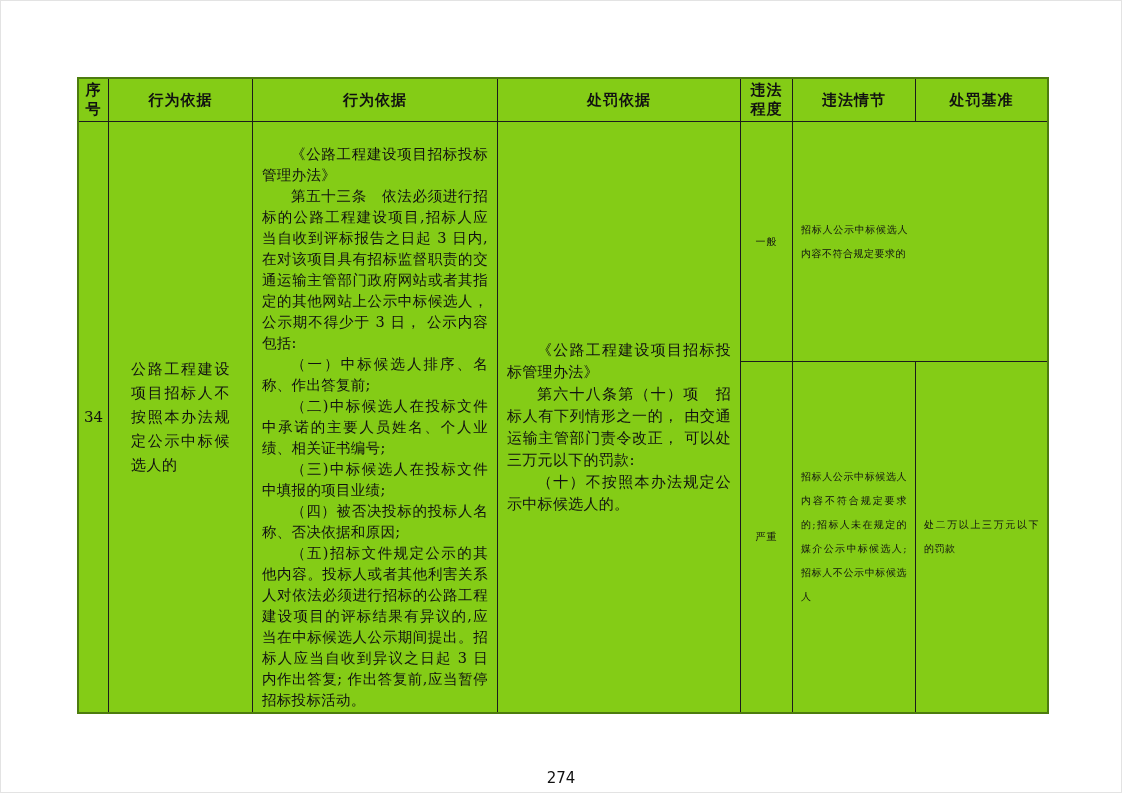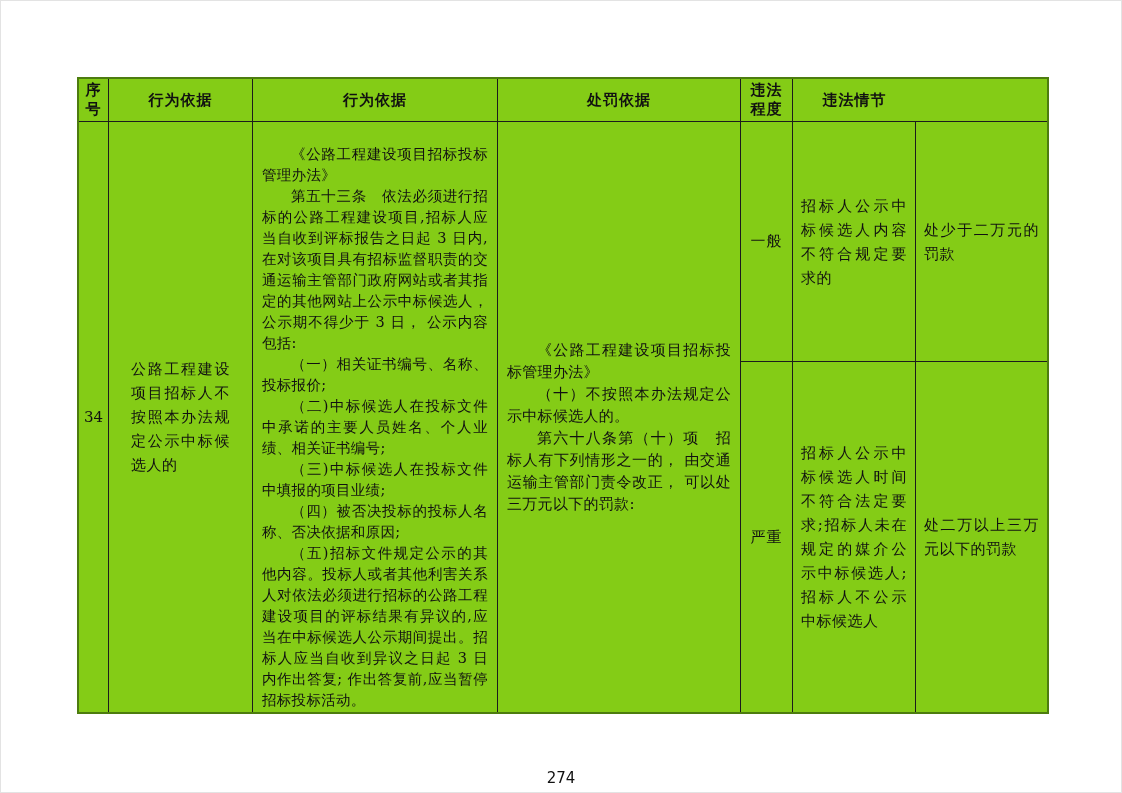--- a/index.html
+++ b/index.html
@@ -122,21 +122,21 @@
     height: 239px;
     border-bottom: 1px solid #1c1c1c;
   }
   .subrow-bottom { flex: 1; }
 
   .scell {
     box-sizing: border-box;
     border-right: 1px solid #1c1c1c;
     display: flex;
     align-items: center;
-    font-size: 15px;
+    font-size: 10px;
   }
   .scell:last-child { border-right: none; }
   .scell-degree { justify-content: center; letter-spacing: 1px; }
   .scell-text .txt {
     margin: 0;
     padding: 0 8px;
     line-height: 24px;
     text-align: justify;
     letter-spacing: 0.5px;
   }
@@ -160,66 +160,64 @@
 
   <div class="tbl">
 
     <div class="thead">
       <div class="hcell w-serial">序号</div>
       <div class="hcell w-violation">行为依据</div>
       <div class="hcell w-behavior">行为依据</div>
       <div class="hcell w-penalty">处罚依据</div>
       <div class="hcell w-degree">违法程度</div>
       <div class="hcell w-circ">违法情节</div>
+      <div class="hcell w-bench">处罚基准</div>
     </div>
 
     <div class="tbody">
 
       <div class="bcell w-serial cell-serial">34</div>
 
       <div class="bcell w-violation cell-violation">
         <p class="txt">公路工程建设项目招标人不按照本办法规定公示中标候选人的</p>
       </div>
 
       <div class="bcell w-behavior cell-clauses">
         <div class="clauses lh-behavior">
             <p>《公路工程建设项目招标投标管理办法》</p>
             <p>第五十三条　依法必须进行招标的公路工程建设项目,招标人应当自收到评标报告之日起 3 日内,在对该项目具有招标监督职责的交通运输主管部门政府网站或者其指定的其他网站上公示中标候选人， 公示期不得少于 3 日， 公示内容包括:</p>
-            <p>（一）相关证书编号、名称、投标报价;</p>
+            <p>（一）中标候选人排序、名称、作出答复前;</p>
             <p>（二)中标候选人在投标文件中承诺的主要人员姓名、个人业绩、相关证书编号;</p>
             <p>（三)中标候选人在投标文件中填报的项目业绩;</p>
             <p>（四）被否决投标的投标人名称、否决依据和原因;</p>
             <p>（五)招标文件规定公示的其他内容。投标人或者其他利害关系人对依法必须进行招标的公路工程建设项目的评标结果有异议的,应当在中标候选人公示期间提出。招标人应当自收到异议之日起 3 日内作出答复; 作出答复前,应当暂停招标投标活动。</p>
           </div>
       </div>
 
       <div class="bcell w-penalty cell-clauses">
         <div class="clauses lh-penalty">
             <p>《公路工程建设项目招标投标管理办法》</p>
+            <p>第六十八条第（十）项　招标人有下列情形之一的， 由交通运输主管部门责令改正， 可以处三万元以下的罚款:</p>
             <p>（十）不按照本办法规定公示中标候选人的。</p>
-            <p>第六十八条第（十）项　招标人有下列情形之一的， 由交通运输主管部门责令改正， 可以处三万元以下的罚款:</p>
           </div>
       </div>
 
       <div class="right-block">
 
         <div class="subrow subrow-top">
           <div class="scell scell-degree w-degree">一般</div>
           <div class="scell scell-text w-circ">
             <p class="txt">招标人公示中标候选人内容不符合规定要求的</p>
           </div>
-          <div class="scell scell-text w-bench">
-            <p class="txt">处少于二万元的罚款</p>
-          </div>
         </div>
 
         <div class="subrow subrow-bottom">
           <div class="scell scell-degree w-degree">严重</div>
           <div class="scell scell-text w-circ">
-            <p class="txt">招标人公示中标候选人时间不符合法定要求;招标人未在规定的媒介公示中标候选人;招标人不公示中标候选人</p>
+            <p class="txt">招标人公示中标候选人内容不符合规定要求的;招标人未在规定的媒介公示中标候选人;招标人不公示中标候选人</p>
           </div>
           <div class="scell scell-text w-bench">
             <p class="txt">处二万以上三万元以下的罚款</p>
           </div>
         </div>
 
       </div>
 
     </div>
   </div>

